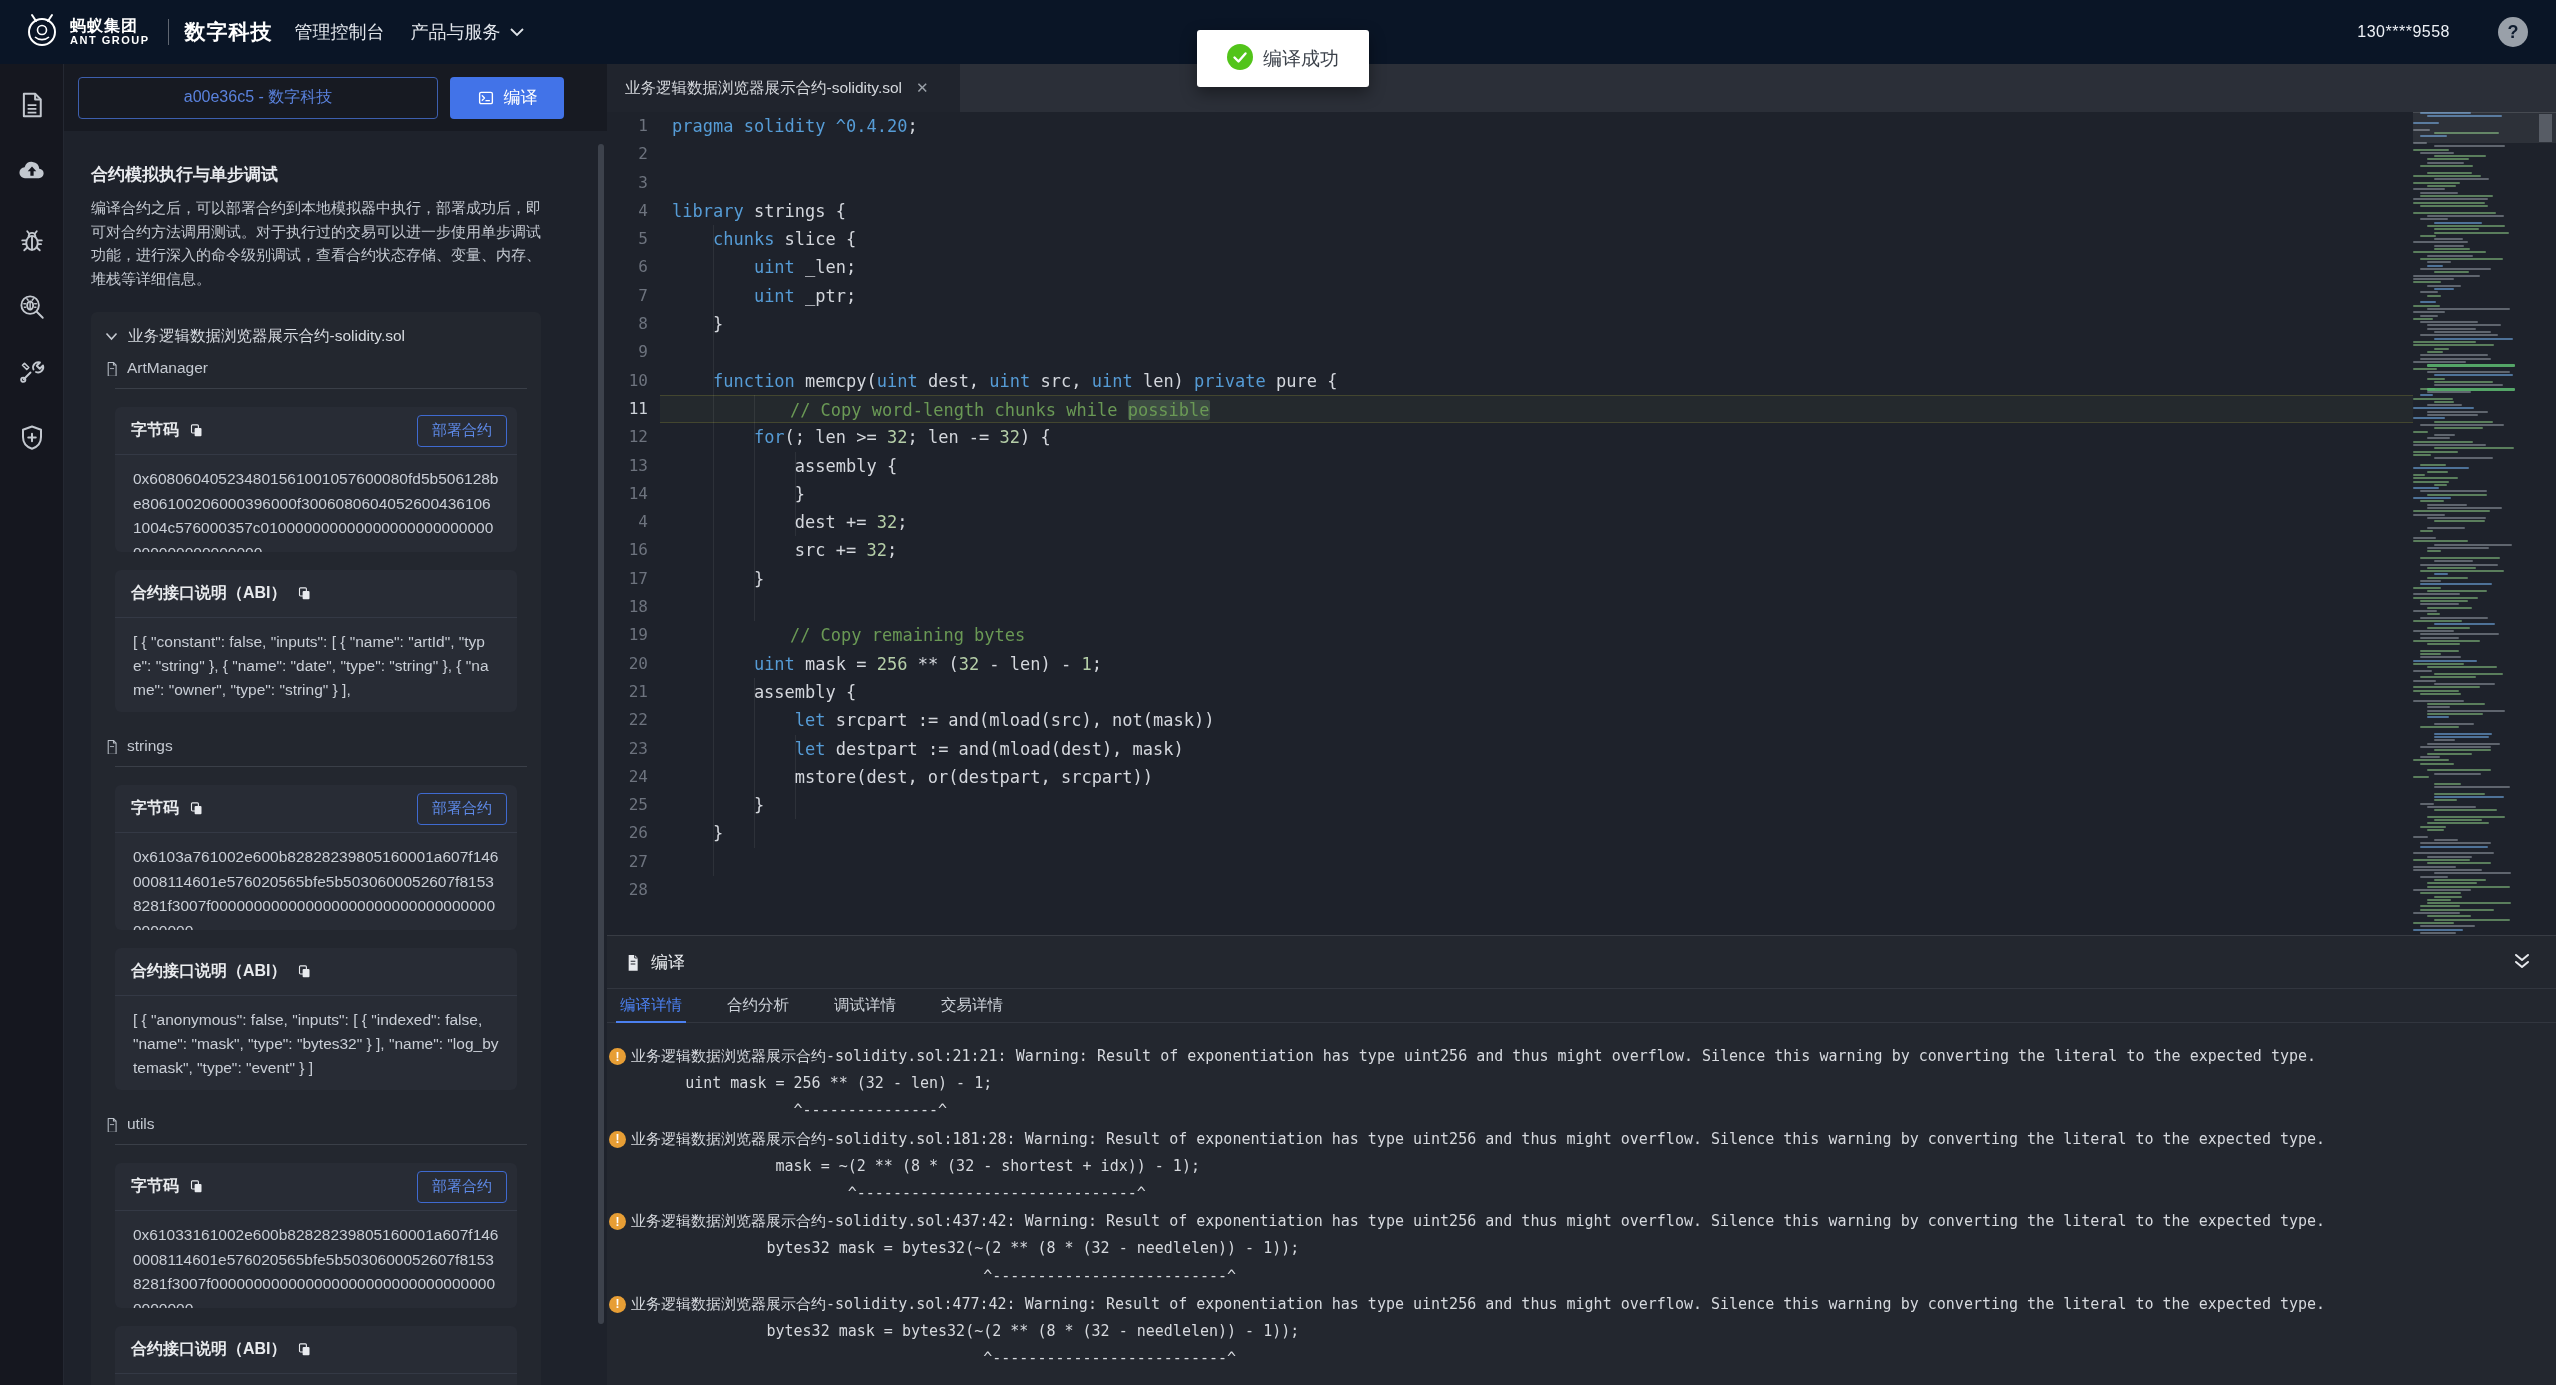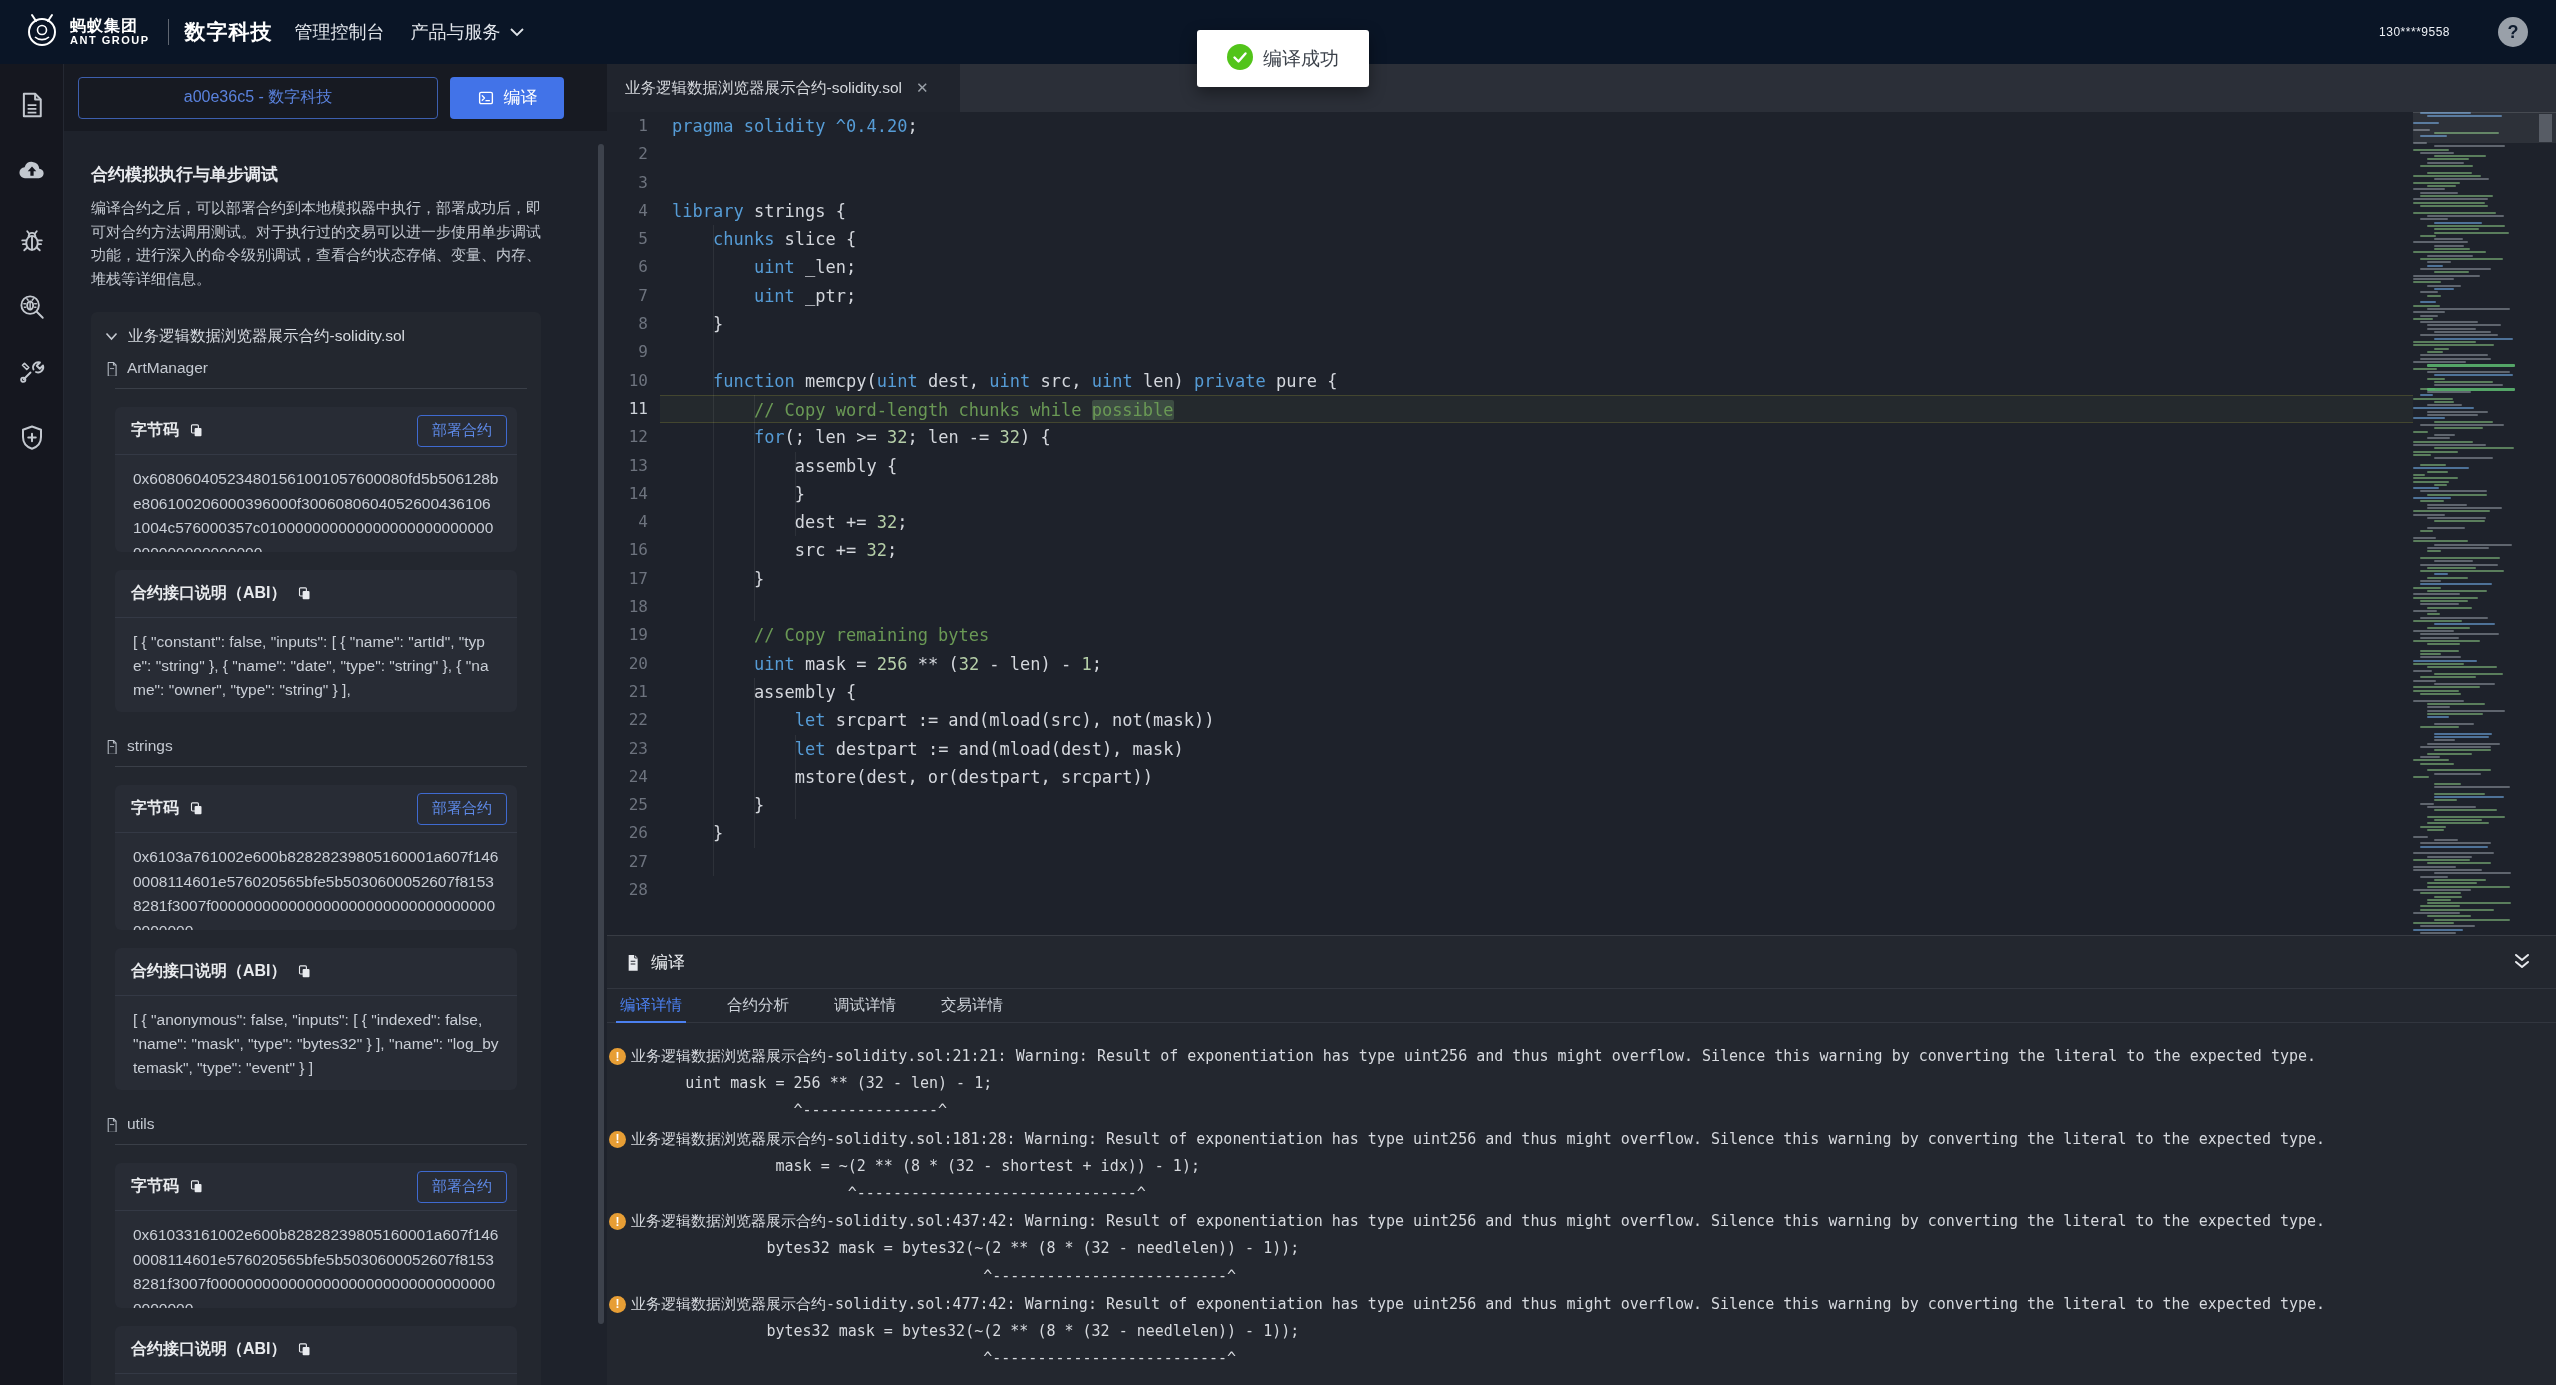--- a/index.html
+++ b/index.html
@@ -11,21 +11,21 @@
   .top-header { position:absolute; left:0; top:0; width:2556px; height:64px; background:#0a1526; display:flex; align-items:center; z-index:30; }
   .logo-wrap { display:flex; align-items:center; margin-left:20px; }
   .brand-txt { margin-left:6px; color:#fff; line-height:1.05; }
   .brand-cn { font-size:16px; font-weight:bold; letter-spacing:1px; }
   .brand-en { font-size:11px; letter-spacing:1.5px; font-weight:bold; }
   .hdr-divider { width:1px; height:26px; background:rgba(255,255,255,.35); margin:0 16px 0 18px; }
   .product-name { color:#fff; font-size:21px; font-weight:bold; letter-spacing:1px; }
   .hdr-nav { display:flex; align-items:center; margin-left:22px; }
   .hdr-nav-item { color:#e2e6ec; font-size:18px; margin-right:26px; cursor:pointer; display:flex; align-items:center; }
   .hdr-right { margin-left:auto; display:flex; align-items:center; margin-right:28px; }
-  .account-txt { color:#eef1f6; font-size:12px; margin-right:48px; letter-spacing:.5px; }
+  .account-txt { color:#eef1f6; font-size:16px; margin-right:48px; letter-spacing:.5px; }
   .help-circle { width:30px; height:30px; border-radius:50%; background:#99a0a9; color:#0e1b2e; font-size:18px; font-weight:bold; display:flex; align-items:center; justify-content:center; cursor:pointer; }
 
   
   .toast { position:absolute; left:1197px; top:30px; width:172px; height:57px; background:#ffffff; border-radius:3px; box-shadow:0 6px 16px rgba(0,0,0,.4); display:flex; align-items:center; justify-content:center; z-index:40; }
   .toast-txt { color:#3c424b; font-size:19px; margin-left:10px; }
 
   
   .activity-bar { position:absolute; left:0; top:64px; width:64px; height:1321px; background:#15171f; border-right:1px solid #242832; }
   .act-icon { position:absolute; left:17px; width:30px; height:30px; cursor:pointer; color:#c3c8cf; }
   .act-icon svg { width:30px; height:30px; display:block; }
@@ -59,21 +59,21 @@
   .tab-label { color:#d5d8dd; font-size:15.5px; white-space:nowrap; overflow:hidden; }
   .tab-close { margin-left:14px; color:#9aa0a8; font-size:15px; cursor:pointer; }
 
   .editor { position:absolute; left:0; top:48px; width:1949px; height:823px; overflow:hidden; background:#1e222b; }
   .gutter { position:absolute; left:0; top:0; width:53px; }
   .gut-line { height:28.3px; line-height:28.3px; text-align:right; padding-right:12px; color:#6d737e; font-family:"DejaVu Sans Mono","Liberation Mono",monospace; font-size:16px; }
   .gut-line.active { color:#ced3da; }
   .code-area { position:absolute; left:53px; top:0; width:1753px; height:823px; }
   .code-line { height:28.3px; line-height:28.3px; white-space:pre; font-family:"DejaVu Sans Mono","Liberation Mono",monospace; font-size:17px; color:#d4d7dd; padding-left:12px; }
   .code-line.active { background:rgba(130,135,90,.07); border-top:1px solid #43462f; border-bottom:1px solid #43462f; }
-  .tk-k { color:#569cd6; } .tk-n { color:#b5cea8; } .tk-c { color:#6a9955; }
+  .tk-k { color:#569cd6; } .tk-n { color:#b5cea8; } .tk-c { color:#6a9955;padding-left:36px; }
   .tk-ch { color:#6a9955; background:rgba(110,150,110,.33); border-radius:2px; }
   .guide { position:absolute; width:1px; background:rgba(255,255,255,.07); }
   .minimap { position:absolute; left:1806px; top:0; width:120px; height:823px; }
   .mm-row { position:absolute; height:2px; border-radius:1px; }
   .mm-slider { position:absolute; left:1806px; top:0; width:143px; height:31px; background:rgba(255,255,255,.07); border-top:1px solid rgba(255,255,255,.12); }
   .ed-vthumb { position:absolute; left:1932px; top:2px; width:13px; height:28px; background:rgba(140,146,155,.45); }
 
   
   .bottom-panel { position:absolute; left:0; top:871px; width:1949px; height:450px; background:#23272f; border-top:1px solid #383c44; }
   .panel-head { height:53px; display:flex; align-items:center; padding:0 24px 0 18px; border-bottom:1px solid #32363f; }

